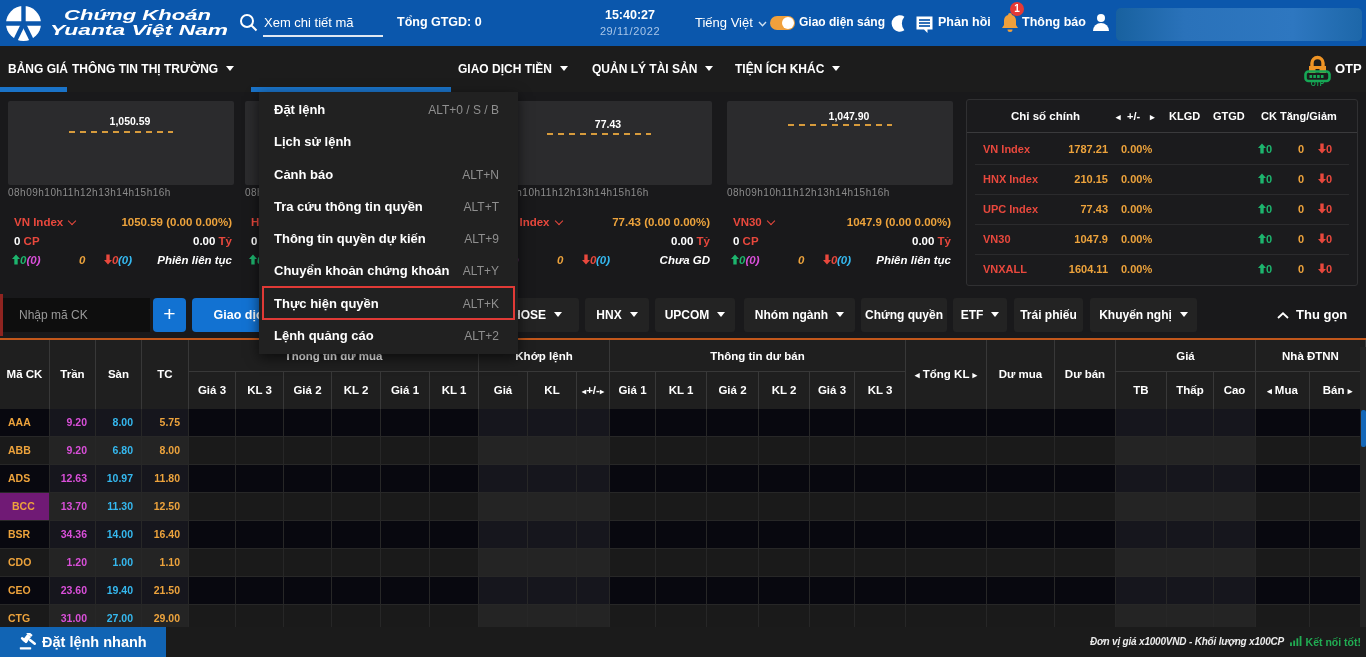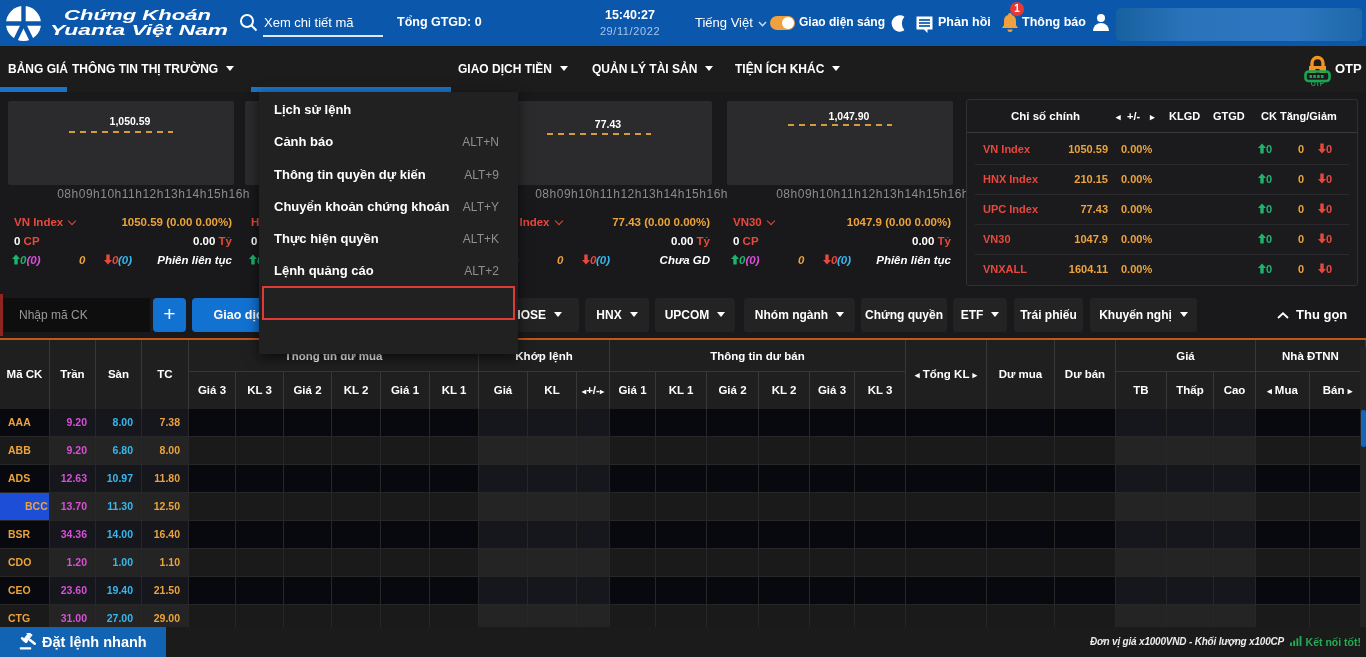--- a/index.html
+++ b/index.html
@@ -23,21 +23,21 @@
 #badge { position:absolute; left:1010px; top:2px; width:14px; height:14px; background:#e53935; border-radius:50%; color:#fff; font-size:10px; font-weight:bold; text-align:center; line-height:14px; }
 #userblur { position:absolute; left:1116px; top:8px; width:246px; height:33px; border-radius:5px; background:linear-gradient(90deg,#18619f,#2a72ba 28%,#2e77c0 72%,#1d67a9); }
 #menubar { position:absolute; left:0; top:46px; width:1366px; height:46px; background:#1c1c1c;text-decoration:underline; }
 .mitem { position:absolute; top:0; height:46px; line-height:46px; color:#fff; font-size:12px; font-weight:bold; white-space:nowrap; }
 .tri { display:inline-block; width:0; height:0; border-left:4.5px solid transparent; border-right:4.5px solid transparent; border-top:5.5px solid #fff; margin-left:8px; vertical-align:middle; margin-top:-2px;}
 .mline { position:absolute; bottom:0; height:5px; background:#1a73c8; }
 .panel { position:absolute; top:92px; width:226px; height:200px; }
 .chartbox { position:absolute; left:0; top:9px; width:226px; height:84px; background:#2b2b2d; border-radius:2px; }
 .chartval { position:absolute; left:9px; width:226px; text-align:center; color:#fff; font-size:10.5px; font-weight:bold; }
 .dash { position:absolute; left:61px; width:104px; height:2px; background:repeating-linear-gradient(90deg,#d79b3c 0 6px,transparent 6px 11px); }
-.taxis { position:absolute; left:16px; top:94.5px; width:226px; text-align:right; color:#8c8c8c; font-size:12px; letter-spacing:.5px; white-space:nowrap; }
+.taxis { position:absolute; left:0; top:94.5px; width:226px; text-align:left; color:#8c8c8c; font-size:10px; letter-spacing:.5px; white-space:nowrap; }
 .frow { position:absolute; left:0; width:226px; font-size:11.5px; font-weight:bold; white-space:nowrap; height:14px; }
 .fr1 { top:124px; } .fr2 { top:143px; } .fr3 { top:162px;font-style:italic; }
 .red { color:#e8483d; } .org { color:#eda33c; } .grn { color:#1db56e; } .mag { color:#d94fd9; } .cyn { color:#35b8ef; } .wht { color:#fff; }
 .fa { position:absolute; }
 .aup, .adn { vertical-align:-1px; }
 .chev { display:inline-block; width:6px; height:6px; border-right:1.8px solid #e8483d; border-bottom:1.8px solid #e8483d; transform:rotate(45deg); margin-left:6px; vertical-align:2px; }
 #idxpanel { position:absolute; left:966px; top:99px; width:392px; height:187px; background:#1b1b1d; border:1px solid #303032; border-radius:3px; }
 #idxhead { position:absolute; left:0; top:0; width:390px; height:33px; border-bottom:1px solid #3a3a3c; color:#fff; font-weight:bold; font-size:11px; }
 .ih { position:absolute; top:10px; }
 .idxrow { position:absolute; left:0; width:390px; height:30px; font-size:11px; font-weight:bold; }
@@ -203,21 +203,21 @@
       <span class="ih" style="left:44px;font-size:11.5px">Chỉ số chính</span>
       <span class="ih" style="left:149px;font-size:9px;top:12px">◂</span>
       <span class="ih" style="left:160px">+/-</span>
       <span class="ih" style="left:183px;font-size:9px;top:12px">▸</span>
       <span class="ih" style="left:202px">KLGD</span>
       <span class="ih" style="left:246px">GTGD</span>
       <span class="ih" style="left:294px">CK Tăng/Giảm</span>
     </div>
 <div class="idxrow" style="top:34px">
       <b style="left:16px" class="red">VN Index</b>
-      <b style="left:50px;width:91px;text-align:right" class="org">1050.59</b>
+      <b style="left:50px;width:91px;text-align:right" class="org">1787.21</b>
       <b style="left:154px" class="org">0.00%</b>
       <b style="left:291px" class="grn"><svg class="aup" width="8" height="11" viewBox="0 0 9 11">
           <path d="M4.5 0 L9 5 H6.4 V11 H2.6 V5 H0 Z" fill="#1db56e"></path>
         </svg>0</b>
       <b style="left:331px" class="org">0</b>
       <b style="left:351px" class="red"><svg class="adn" width="8" height="11" viewBox="0 0 9 11">
           <path d="M4.5 11 L0 6 H2.6 V0 H6.4 V6 H9 Z" fill="#e8483d"></path>
         </svg>0</b>
     </div>
 <div class="sepline" style="top:64px"></div>
@@ -322,21 +322,21 @@
 <div class="hcell" style="left:1116px;top:32px;width:51px;height:37px;line-height:37px">TB</div>
 <div class="hcell" style="left:1167px;top:32px;width:47px;height:37px;line-height:37px">Thấp</div>
 <div class="hcell" style="left:1214px;top:32px;width:42px;height:37px;line-height:37px">Cao</div>
 <div class="hcell" style="left:1256px;top:32px;width:54px;height:37px;line-height:37px"><span style="font-size:9px">◂</span> Mua</div>
 <div class="hcell" style="left:1310px;top:32px;width:56px;height:37px;line-height:37px">Bán <span style="font-size:9px">▸</span></div>
 </div>
 <div class="brow" style="top:71px">
 <div class="bcell" style="left:0px;width:50px;background:#08080f;color:#eda33c;padding-left:8px">AAA</div>
       <div class="bcell" style="left:50px;width:46px;background:#16161d;color:#d94fd9;text-align:right;padding-right:8px">9.20</div>
       <div class="bcell" style="left:96px;width:46px;background:#16161d;color:#35b8ef;text-align:right;padding-right:8px">8.00</div>
-      <div class="bcell" style="left:142px;width:47px;background:#16161d;color:#eda33c;text-align:right;padding-right:8px">7.38</div>
+      <div class="bcell" style="left:142px;width:47px;background:#16161d;color:#eda33c;text-align:right;padding-right:8px">5.75</div>
       <div class="bcell" style="left:189px;width:47px;background:#08080f;"></div>
       <div class="bcell" style="left:236px;width:48px;background:#08080f;"></div>
       <div class="bcell" style="left:284px;width:48px;background:#08080f;"></div>
       <div class="bcell" style="left:332px;width:49px;background:#08080f;"></div>
       <div class="bcell" style="left:381px;width:49px;background:#08080f;"></div>
       <div class="bcell" style="left:430px;width:49px;background:#08080f;"></div>
       <div class="bcell" style="left:479px;width:49px;background:#16161d;"></div>
       <div class="bcell" style="left:528px;width:49px;background:#16161d;"></div>
       <div class="bcell" style="left:577px;width:33px;background:#16161d;"></div>
       <div class="bcell" style="left:610px;width:46px;background:#08080f;"></div>
@@ -406,21 +406,21 @@
       <div class="bcell" style="left:906px;width:81px;background:#08080f;"></div>
       <div class="bcell" style="left:987px;width:68px;background:#08080f;"></div>
       <div class="bcell" style="left:1055px;width:61px;background:#08080f;"></div>
       <div class="bcell" style="left:1116px;width:51px;background:#16161d;"></div>
       <div class="bcell" style="left:1167px;width:47px;background:#16161d;"></div>
       <div class="bcell" style="left:1214px;width:42px;background:#16161d;"></div>
       <div class="bcell" style="left:1256px;width:54px;background:#08080f;"></div>
       <div class="bcell" style="left:1310px;width:56px;background:#08080f;"></div>
 </div>
 <div class="brow" style="top:155px">
-<div class="bcell" style="left:0px;width:50px;background:#1d4ed8;color:#eda33c;padding-left:25px">BCC</div>
+<div class="bcell" style="left:0px;width:50px;background:#701a75;color:#eda33c;padding-left:12px">BCC</div>
       <div class="bcell" style="left:50px;width:46px;background:#242424;color:#d94fd9;text-align:right;padding-right:8px">13.70</div>
       <div class="bcell" style="left:96px;width:46px;background:#242424;color:#35b8ef;text-align:right;padding-right:8px">11.30</div>
       <div class="bcell" style="left:142px;width:47px;background:#242424;color:#eda33c;text-align:right;padding-right:8px">12.50</div>
       <div class="bcell" style="left:189px;width:47px;background:#1a1a1a;"></div>
       <div class="bcell" style="left:236px;width:48px;background:#1a1a1a;"></div>
       <div class="bcell" style="left:284px;width:48px;background:#1a1a1a;"></div>
       <div class="bcell" style="left:332px;width:49px;background:#1a1a1a;"></div>
       <div class="bcell" style="left:381px;width:49px;background:#1a1a1a;"></div>
       <div class="bcell" style="left:430px;width:49px;background:#1a1a1a;"></div>
       <div class="bcell" style="left:479px;width:49px;background:#242424;"></div>
@@ -554,22 +554,24 @@
       <div class="bcell" style="left:1116px;width:51px;background:#242424;"></div>
       <div class="bcell" style="left:1167px;width:47px;background:#242424;"></div>
       <div class="bcell" style="left:1214px;width:42px;background:#242424;"></div>
       <div class="bcell" style="left:1256px;width:54px;background:#1a1a1a;"></div>
       <div class="bcell" style="left:1310px;width:56px;background:#1a1a1a;"></div>
 </div>
 </div>
 <div id="vscroll"></div>
 <div id="vthumb"></div>
 <div id="dropdown">
+<div class="ditem">Đặt lệnh<span class="sc">ALT+0 / S / B</span></div>
 <div class="ditem">Lịch sử lệnh</div>
 <div class="ditem">Cảnh báo<span class="sc">ALT+N</span></div>
+<div class="ditem">Tra cứu thông tin quyền<span class="sc">ALT+T</span></div>
 <div class="ditem">Thông tin quyền dự kiến<span class="sc">ALT+9</span></div>
 <div class="ditem">Chuyển khoản chứng khoán<span class="sc">ALT+Y</span></div>
 <div class="ditem">Thực hiện quyền<span class="sc">ALT+K</span></div>
 <div class="ditem">Lệnh quảng cáo<span class="sc">ALT+2</span></div>
 </div>
 <div id="redbox"></div>
 <div id="bottombar">
 <div id="quickbtn"><svg style="position:absolute;left:19px;top:6px" width="18" height="17" viewBox="0 0 18 17">
 <g fill="#fff">
 <rect x="6.2" y="-0.6" width="7.6" height="2.6" rx="1" transform="rotate(38 10 0.7)"></rect>

